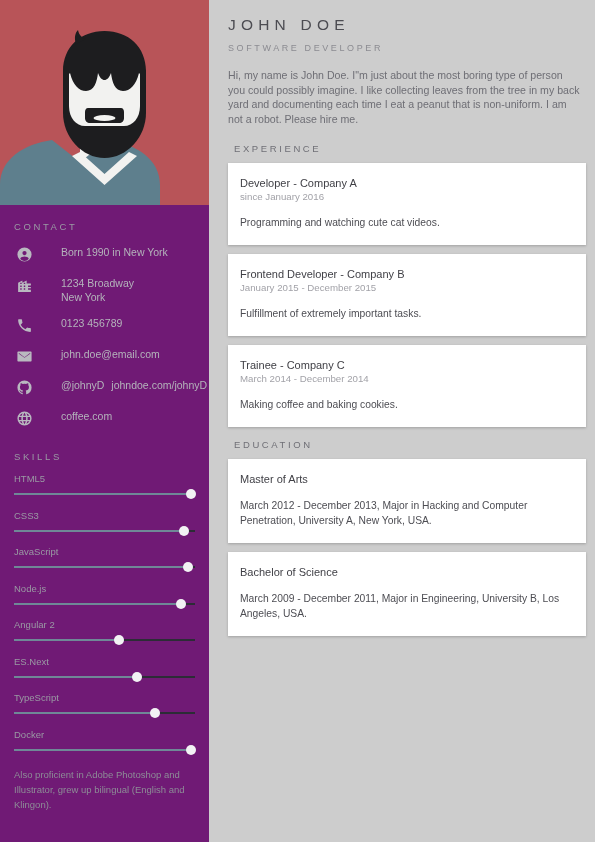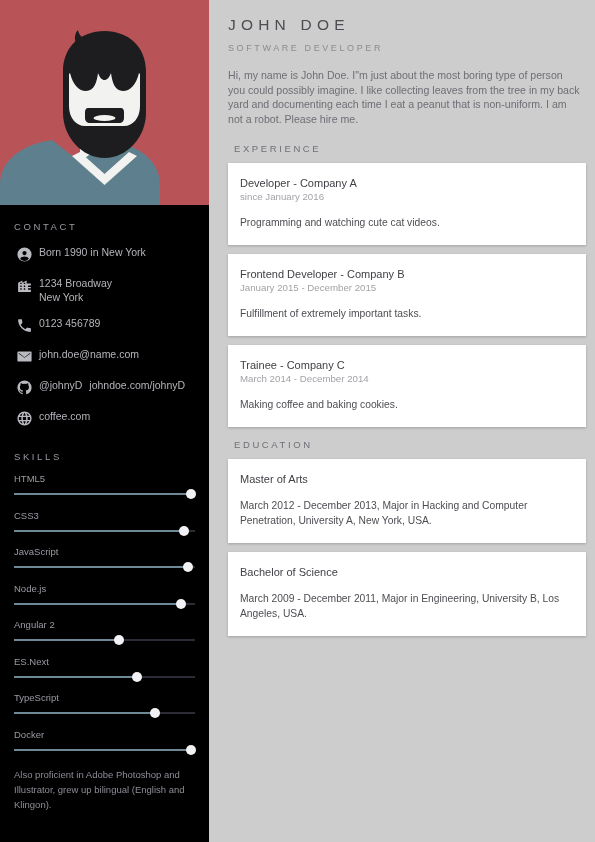--- a/index.html
+++ b/index.html
@@ -7,40 +7,40 @@
     width: 595px; height: 842px;
     font-family: "Liberation Sans", sans-serif;
     background: #cdcdcd;
     overflow: hidden;
   }
   .page { position: relative; width: 595px; height: 842px; display: flex; }
 
   
   .sidebar {
     width: 209px; height: 842px; flex: 0 0 209px;
-    background: #000000;
+    background: #701a75;
     display: flex; flex-direction: column;
   }
 
   .avatar-block {
     position: relative; width: 209px; height: 205px; flex: 0 0 205px;
     background: #b85458; overflow: hidden;
   }
   .avatar-svg { display: block; width: 209px; height: 205px; }
 
   .side-section { padding: 0 14px; }
   .side-heading {
     font-size: 9.5px; letter-spacing: 2.6px; color: #9a9aa4;
     text-transform: uppercase; font-weight: 400;
   }
   .contact-head { margin-top: 16px; margin-bottom: 12px; }
 
   .contact-list { display: flex; flex-direction: column; }
   .contact-row {
-    display: flex; align-items: flex-start; gap: 5px;
+    display: flex; align-items: flex-start; gap: 27px;
     margin-bottom: 11px; min-height: 20px;
   }
   .contact-ico {
     flex: 0 0 20px; width: 20px; height: 20px;
     display: flex; align-items: center; justify-content: center;
     fill: #b9b9c0;
   }
   .contact-ico svg { width: 17px; height: 17px; display: block; }
   .contact-txt {
     font-size: 10.5px; color: #b4b4bb; line-height: 13.5px;
@@ -170,21 +170,21 @@
           </span>
           <span class="contact-txt">0123 456789</span>
         </div>
 
         <div class="contact-row">
           <span class="contact-ico">
             <svg viewBox="0 0 24 24">
                 <path d="M3 5h18c.6 0 1 .4 1 1v12c0 .6-.4 1-1 1H3c-.6 0-1-.4-1-1V6c0-.6.4-1 1-1zm9 8L4.2 7.2 4 7v1l8 5.8L20 8V7l-.2.2L12 13z"></path>
               </svg>
           </span>
-          <span class="contact-txt">john.doe@name.com</span>
+          <span class="contact-txt">john.doe@email.com</span>
         </div>
 
         <div class="contact-row">
           <span class="contact-ico">
             <svg viewBox="0 0 24 24">
                 <path d="M12 2A10 10 0 002 12c0 4.4 2.9 8.2 6.8 9.5.5.1.7-.2.7-.5v-1.7c-2.8.6-3.4-1.3-3.4-1.3-.4-1.2-1.1-1.5-1.1-1.5-.9-.6.1-.6.1-.6 1 .1 1.5 1 1.5 1 .9 1.5 2.3 1.1 2.9.8.1-.6.3-1.1.6-1.3-2.2-.3-4.6-1.1-4.6-5 0-1.1.4-2 1-2.8-.1-.3-.4-1.3.1-2.7 0 0 .8-.3 2.8 1a9.6 9.6 0 015 0c2-1.3 2.8-1 2.8-1 .5 1.4.2 2.4.1 2.7.6.8 1 1.7 1 2.8 0 3.9-2.4 4.7-4.6 5 .3.3.6.9.6 1.8v2.7c0 .3.2.6.7.5A10 10 0 0022 12 10 10 0 0012 2z"></path>
               </svg>
           </span>
           <span class="contact-txt gh-line">
             <span>@johnyD</span>

